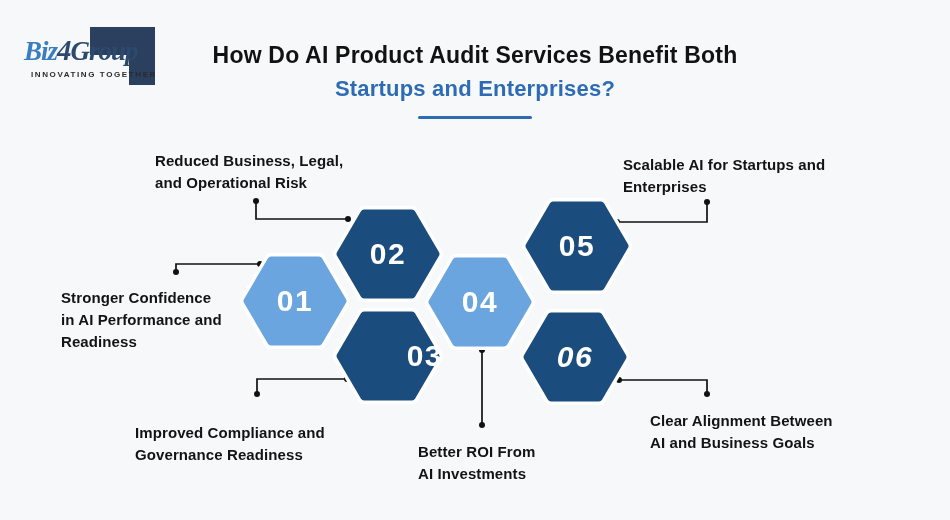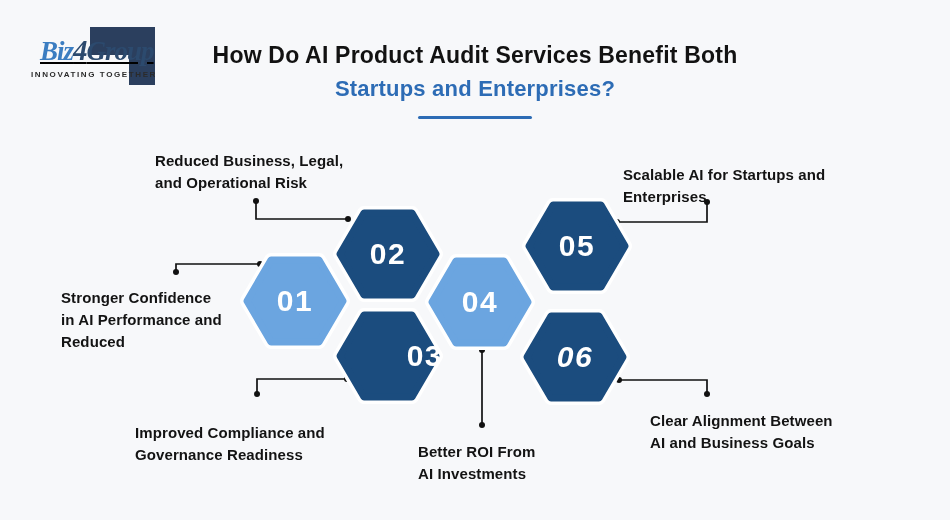--- a/index.html
+++ b/index.html
@@ -16,23 +16,23 @@
     overflow:hidden;
   }
   .canvas{position:absolute;inset:0;width:950px;height:520px;}
 
   
   .logo{position:absolute;left:20px;top:18px;width:150px;height:72px;}
   .logo-bracket{position:absolute;left:70px;top:9px;width:65px;height:58px;}
   .logo-bracket .bar{position:absolute;left:0;top:0;width:65px;height:28px;background:var(--logo_bracket);}
   .logo-bracket .col{position:absolute;right:0;top:0;width:26px;height:58px;background:var(--logo_bracket);}
   .brand{
-    position:absolute;left:20px;top:16px;white-space:nowrap;
+    position:absolute;left:4px;top:16px;white-space:nowrap;
     font-family:"Liberation Serif", serif;font-style:italic;font-weight:700;
-    font-size:27px;letter-spacing:-1px;text-decoration:underline;
+    font-size:27px;letter-spacing:-1px;
   }
   .brand .b-biz{color:var(--logo_blue);}
   .brand .b-4{color:var(--logo_navy);font-size:29px;}
   .brand .b-group{color:var(--logo_navy);}
   .tagline{
     position:absolute;left:11px;top:52px;font-size:8px;font-weight:700;
     letter-spacing:1.6px;color:#2b2b2b;white-space:nowrap;
   }
 
   
@@ -69,21 +69,21 @@
 
   
   .benefit-label{
     position:absolute;white-space:pre-line;font-size:15px;font-weight:600;
     line-height:22px;color:var(--text);letter-spacing:.1px;
   }
   .lbl-01{left:61px;top:287px;}
   .lbl-02{left:155px;top:150px;}
   .lbl-03{left:135px;top:410px;margin-top:12px;}
   .lbl-04{left:418px;top:441px;}
-  .lbl-05{left:623px;top:164px;}
+  .lbl-05{left:623px;top:154px;}
   .lbl-06{left:650px;top:410px;}
 </style>
 </head>
 <body>
 
 <div class="canvas">
 
   <div class="logo">
     <div class="logo-bracket">
       <div class="bar"></div>
@@ -164,21 +164,21 @@
   <div class="hex hex-06 hex-dark">
     <svg viewBox="0 0 110 100">
         <polygon class="halo" points="7,50 31,9 79,9 103,50 79,91 31,91"></polygon>
         <polygon class="core" points="7,50 31,9 79,9 103,50 79,91 31,91"></polygon>
       </svg>
     <span class="num">06</span>
   </div>
 
   <div class="benefit-label lbl-01">Stronger Confidence
 in AI Performance and
-Reduced</div>
+Readiness</div>
   <div class="benefit-label lbl-02">Reduced Business, Legal,
 and Operational Risk</div>
   <div class="benefit-label lbl-03">Improved Compliance and
 Governance Readiness</div>
   <div class="benefit-label lbl-04">Better ROI From
 AI Investments</div>
   <div class="benefit-label lbl-05">Scalable AI for Startups and
 Enterprises</div>
   <div class="benefit-label lbl-06">Clear Alignment Between
 AI and Business Goals</div>

